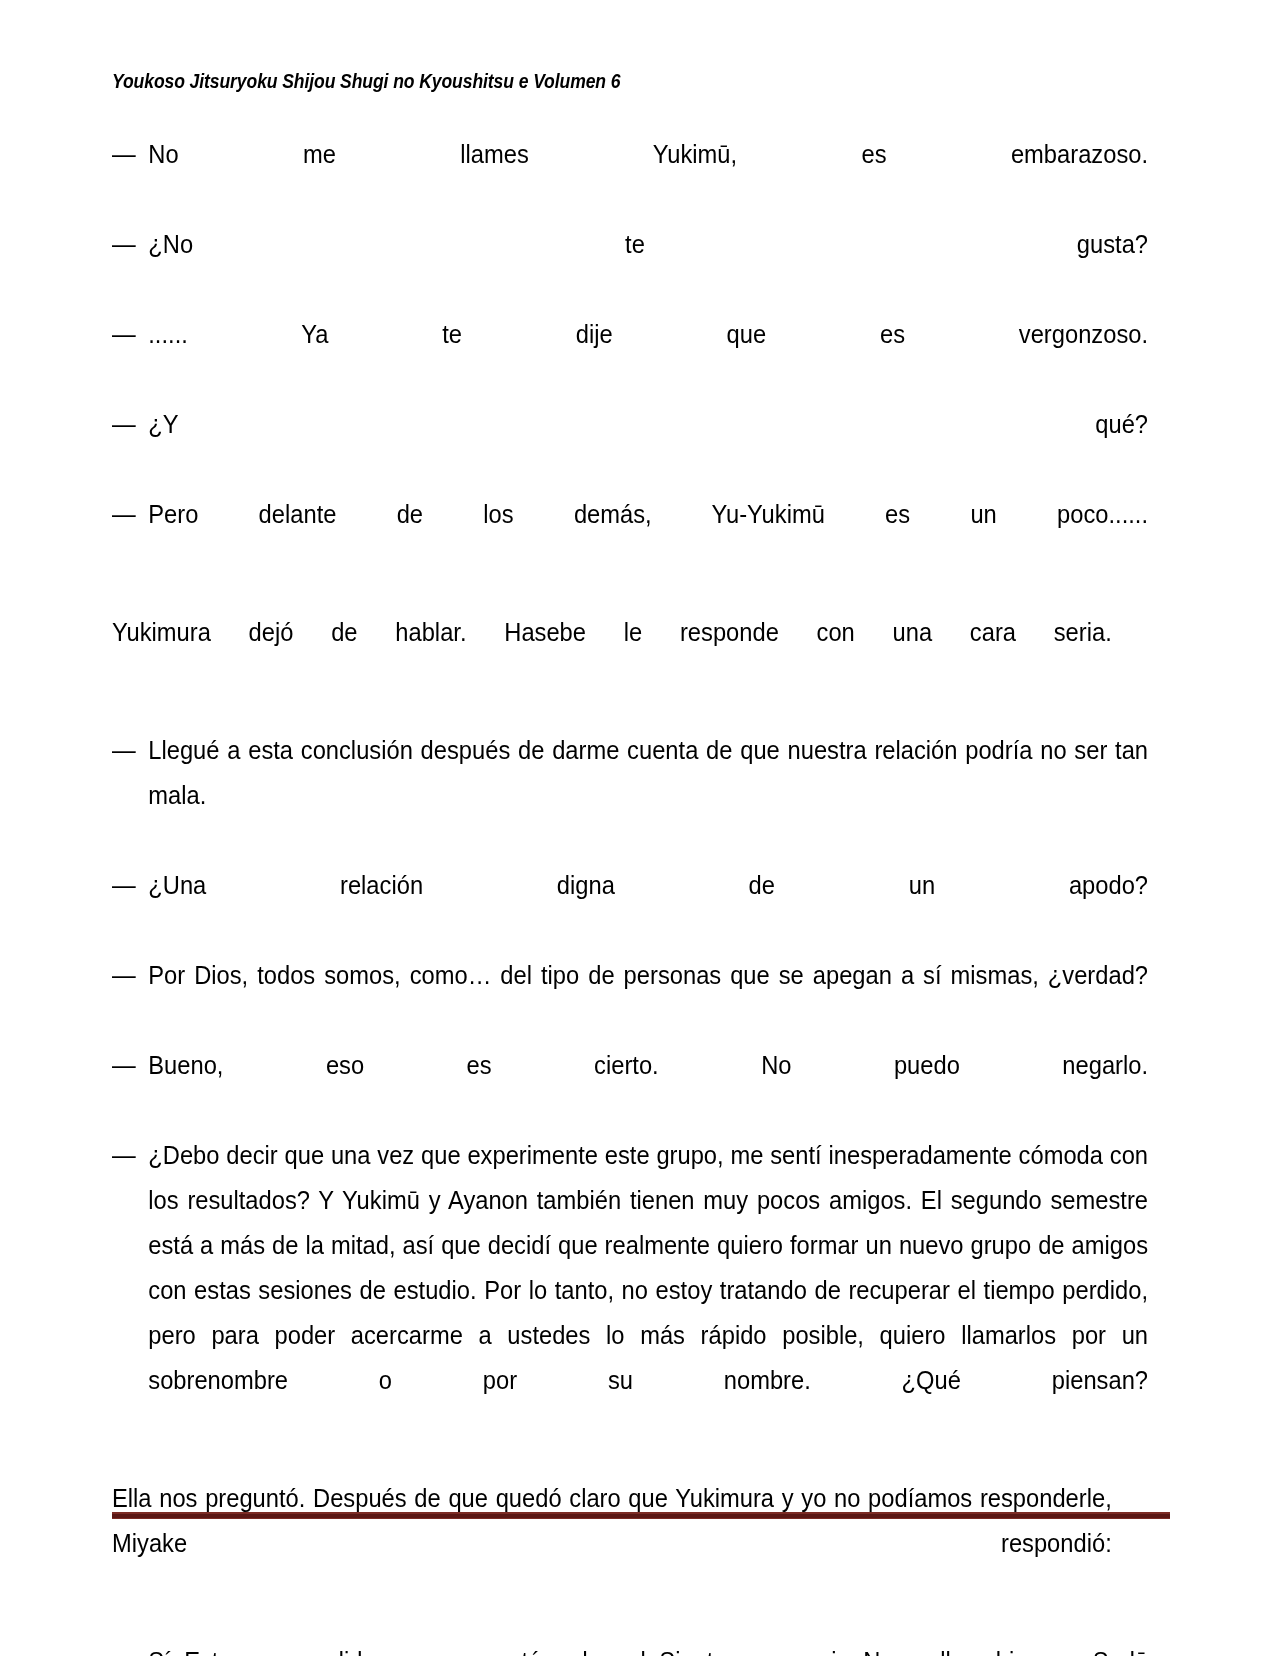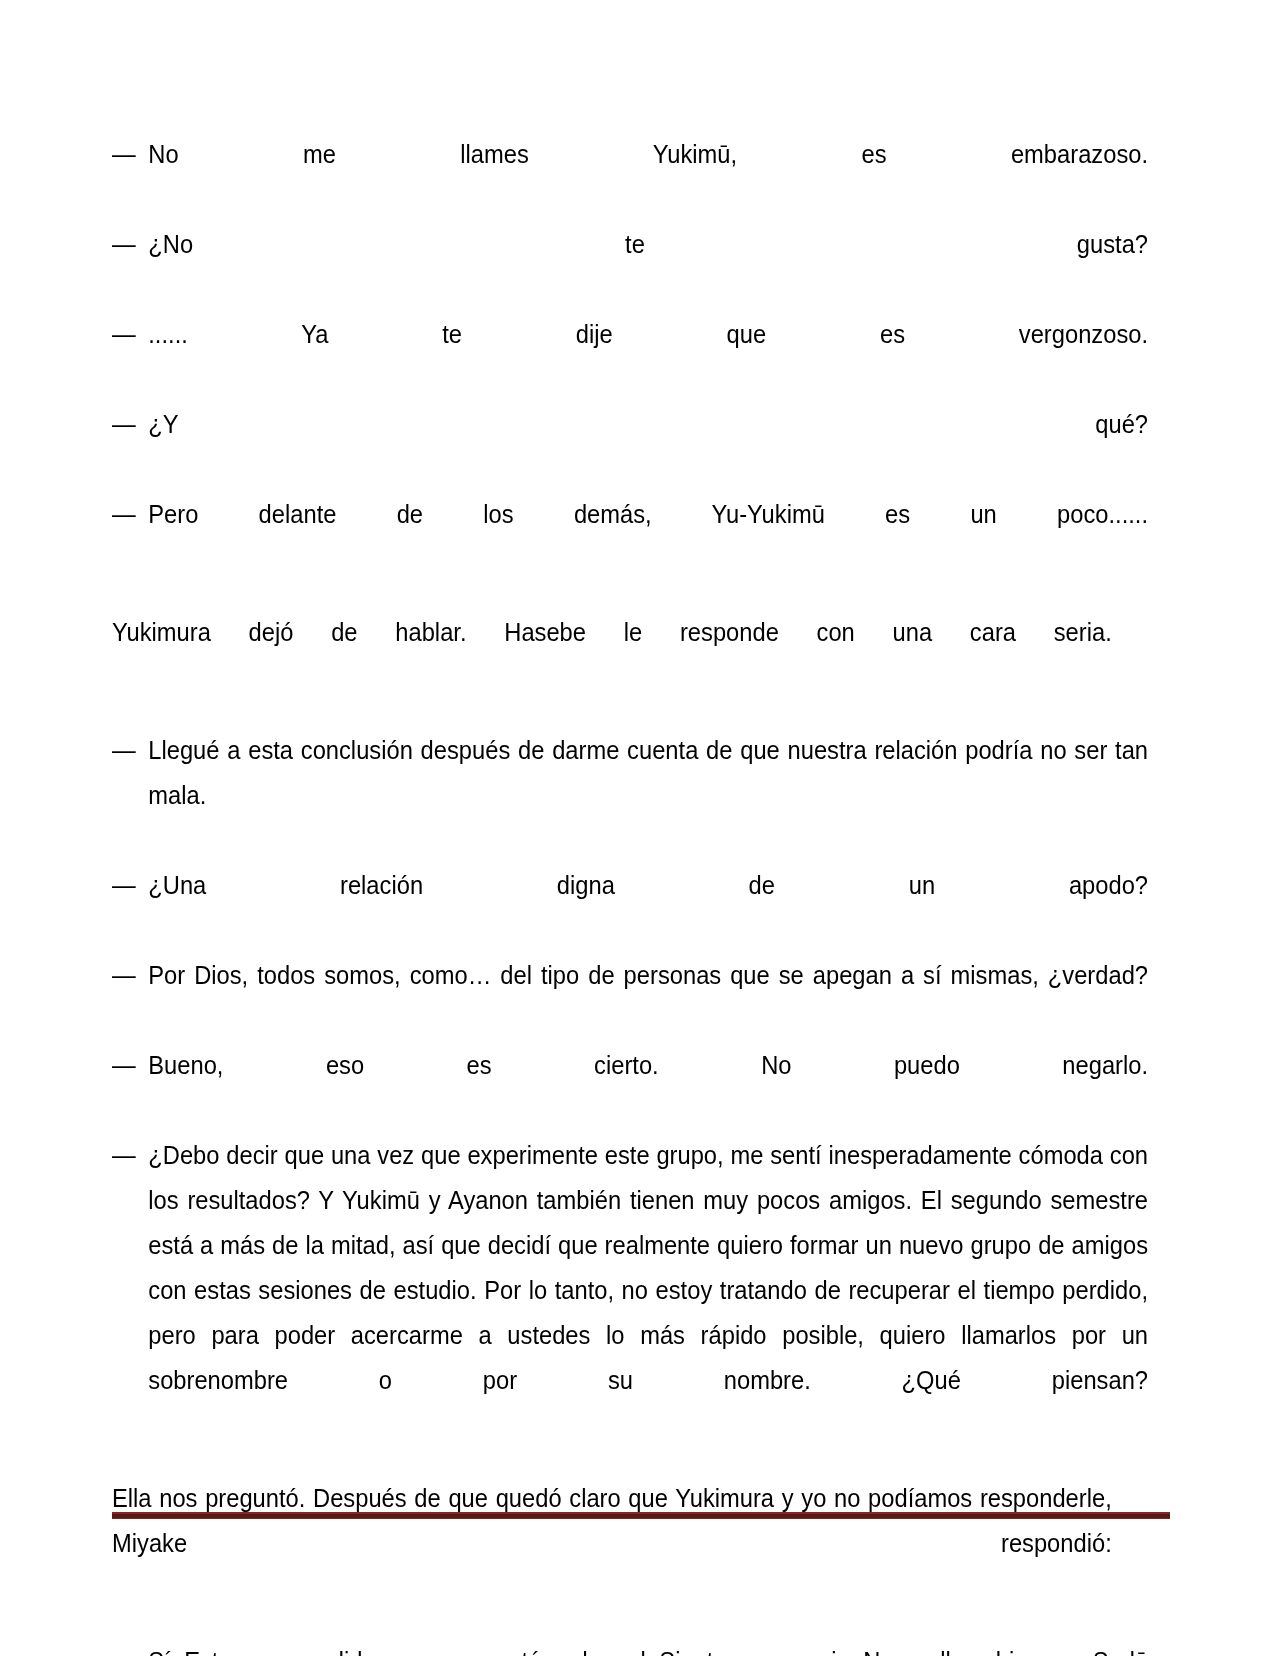--- a/index.html
+++ b/index.html
@@ -138,20 +138,23 @@
   }
 
   .footer-left { transform-origin: left center; }
   .footer-right { transform-origin: right center; }
 </style>
 </head>
 <body>
 
 <div class="page">
 
+  <div class="page-header">
+    <div class="header-title">Youkoso Jitsuryoku Shijou Shugi no Kyoushitsu e Volumen 6</div>
+  </div>
 
   <div class="content">
 
     <div class="dialogue-group">
       <div class="dialogue-line">
         <span class="dash">—</span><span>No me llames Yukimū, es embarazoso.</span>
       </div>
       <div class="dialogue-line">
         <span class="dash">—</span><span>¿No te gusta?</span>
       </div>

